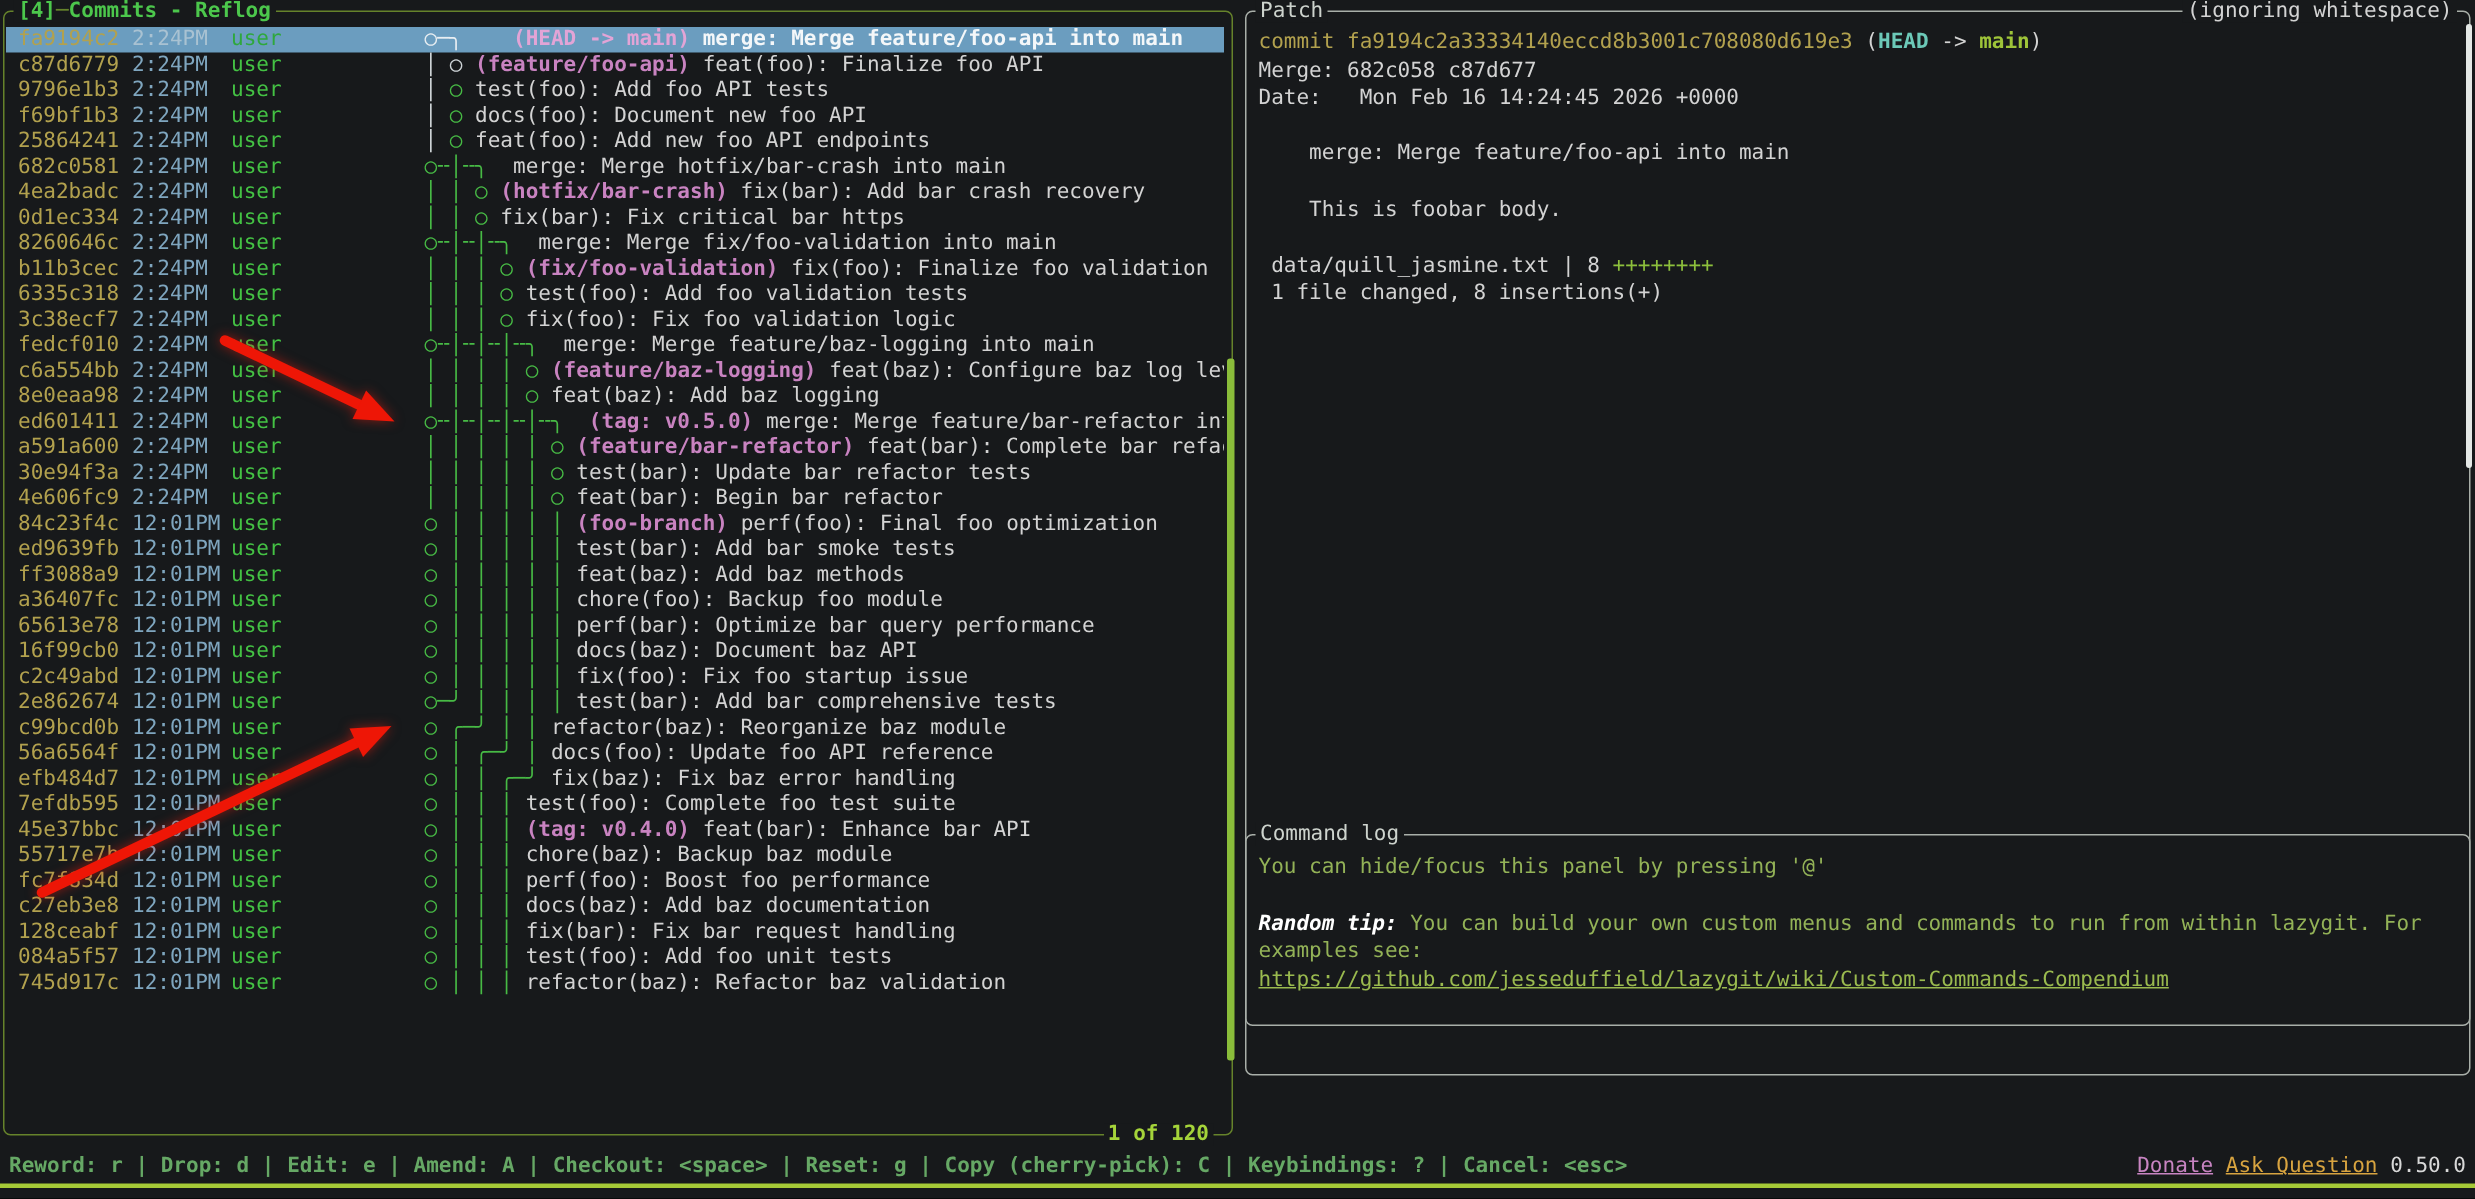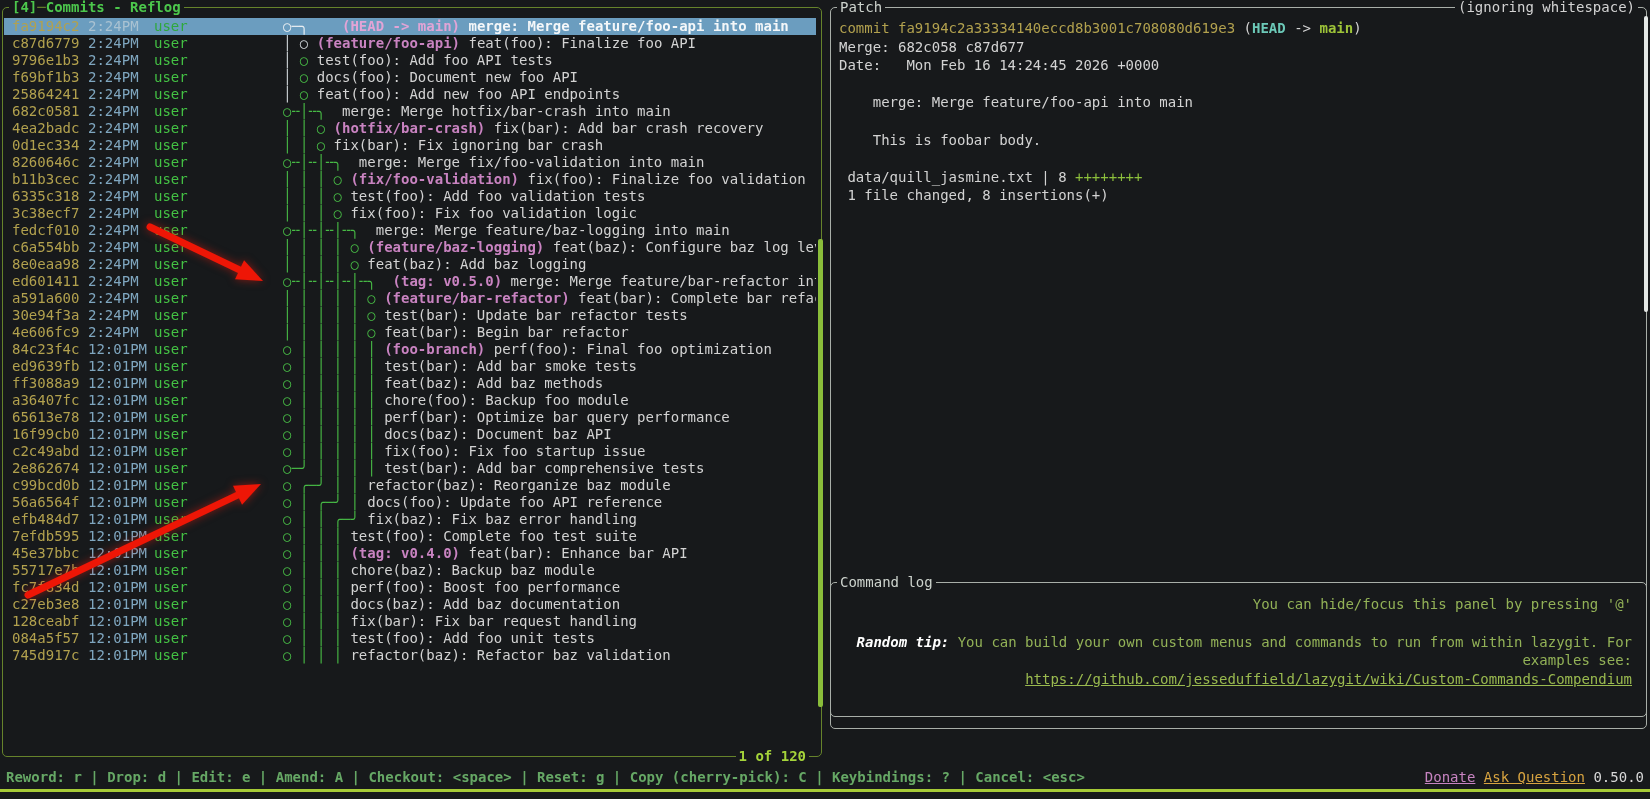--- a/index.html
+++ b/index.html
@@ -40,21 +40,21 @@
   #patch-panel .panel-title, #command-panel .panel-title{color:#cdd3cd;}
   #patch-content{position:absolute; left:8px; top:12px; right:12px;}
   .pline{height:18.6px; white-space:pre; overflow:hidden;}
   .yel{color:#b2a14e;}
   .cyn{color:#6cc9b8; font-weight:bold;}
   .grb{color:#9ec439; font-weight:bold;}
   .wht{color:#d3d3d3;}
   .pls{color:#8dc03c;}
   #patch-scrollbar{position:absolute; right:-2px; top:8px; width:4px; height:296px; background:#e4e8e6; border-radius:2px;}
 
-  #command-panel{left:830px; top:582px; width:817px; height:147px; border-color:#a9afa9;text-align:right;}
+  #command-panel{left:830px; top:556px; width:817px; height:128px; border-color:#a9afa9;}
   #command-content{position:absolute; left:8px; top:12px; right:14px; line-height:18.8px; color:#93b257;}
   .cmd-blank{height:18.8px;}
   .tip-label{color:#ffffff; font-weight:bold;font-style:italic;}
   .cmd-link{text-decoration:underline; color:#9aba4f;}
 
   
   #status-bar{position:absolute; left:6px; right:6px; top:767px; height:20px; display:flex; justify-content:space-between; align-items:center; white-space:pre;}
   #status-keys{color:#66a865;font-weight:bold;}
   #status-right{white-space:pre;}
   .donate{color:#c884c2; text-decoration:underline;}
@@ -74,21 +74,21 @@
   <div class="panel" id="commits-panel">
     <div class="panel-title"><span>[4]</span><span class="t-dash">─</span><span>Commits - Reflog</span></div>
     <div id="commit-list">
         <div class="crow sel"><span class="c-hash">fa9194c2</span><span class="c-time">2:24PM</span><span class="c-user">user</span><span class="g-w">○─╮    </span><span class="lab-head">(HEAD -&gt; main)</span><span class="c-msg"> </span><span class="c-msg">merge: Merge feature/foo-api into main</span></div>
         <div class="crow"><span class="c-hash">c87d6779</span><span class="c-time">2:24PM</span><span class="c-user">user</span><span class="g-w">│ ○ </span><span class="lab">(feature/foo-api)</span><span class="c-msg"> </span><span class="c-msg">feat(foo): Finalize foo API</span></div>
         <div class="crow"><span class="c-hash">9796e1b3</span><span class="c-time">2:24PM</span><span class="c-user">user</span><span class="g-w">│ </span><span class="g-g">○ </span><span class="c-msg">test(foo): Add foo API tests</span></div>
         <div class="crow"><span class="c-hash">f69bf1b3</span><span class="c-time">2:24PM</span><span class="c-user">user</span><span class="g-w">│ </span><span class="g-g">○ </span><span class="c-msg">docs(foo): Document new foo API</span></div>
         <div class="crow"><span class="c-hash">25864241</span><span class="c-time">2:24PM</span><span class="c-user">user</span><span class="g-w">│ </span><span class="g-g">○ </span><span class="c-msg">feat(foo): Add new foo API endpoints</span></div>
         <div class="crow"><span class="c-hash">682c0581</span><span class="c-time">2:24PM</span><span class="c-user">user</span><span class="g-g">○╌│╌╮  </span><span class="c-msg">merge: Merge hotfix/bar-crash into main</span></div>
         <div class="crow"><span class="c-hash">4ea2badc</span><span class="c-time">2:24PM</span><span class="c-user">user</span><span class="g-g">│ │ ○ </span><span class="lab">(hotfix/bar-crash)</span><span class="c-msg"> </span><span class="c-msg">fix(bar): Add bar crash recovery</span></div>
-        <div class="crow"><span class="c-hash">0d1ec334</span><span class="c-time">2:24PM</span><span class="c-user">user</span><span class="g-g">│ │ ○ </span><span class="c-msg">fix(bar): Fix ignoring bar crash</span></div>
+        <div class="crow"><span class="c-hash">0d1ec334</span><span class="c-time">2:24PM</span><span class="c-user">user</span><span class="g-g">│ │ ○ </span><span class="c-msg">fix(bar): Fix critical bar https</span></div>
         <div class="crow"><span class="c-hash">8260646c</span><span class="c-time">2:24PM</span><span class="c-user">user</span><span class="g-g">○╌│╌│╌╮  </span><span class="c-msg">merge: Merge fix/foo-validation into main</span></div>
         <div class="crow"><span class="c-hash">b11b3cec</span><span class="c-time">2:24PM</span><span class="c-user">user</span><span class="g-g">│ │ │ ○ </span><span class="lab">(fix/foo-validation)</span><span class="c-msg"> </span><span class="c-msg">fix(foo): Finalize foo validation</span></div>
         <div class="crow"><span class="c-hash">6335c318</span><span class="c-time">2:24PM</span><span class="c-user">user</span><span class="g-g">│ │ │ ○ </span><span class="c-msg">test(foo): Add foo validation tests</span></div>
         <div class="crow"><span class="c-hash">3c38ecf7</span><span class="c-time">2:24PM</span><span class="c-user">user</span><span class="g-g">│ │ │ ○ </span><span class="c-msg">fix(foo): Fix foo validation logic</span></div>
         <div class="crow"><span class="c-hash">fedcf010</span><span class="c-time">2:24PM</span><span class="c-user">user</span><span class="g-g">○╌│╌│╌│╌╮  </span><span class="c-msg">merge: Merge feature/baz-logging into main</span></div>
         <div class="crow"><span class="c-hash">c6a554bb</span><span class="c-time">2:24PM</span><span class="c-user">user</span><span class="g-g">│ │ │ │ ○ </span><span class="lab">(feature/baz-logging)</span><span class="c-msg"> </span><span class="c-msg">feat(baz): Configure baz log levels</span></div>
         <div class="crow"><span class="c-hash">8e0eaa98</span><span class="c-time">2:24PM</span><span class="c-user">user</span><span class="g-g">│ │ │ │ ○ </span><span class="c-msg">feat(baz): Add baz logging</span></div>
         <div class="crow"><span class="c-hash">ed601411</span><span class="c-time">2:24PM</span><span class="c-user">user</span><span class="g-g">○╌│╌│╌│╌│╌╮  </span><span class="lab">(tag: v0.5.0)</span><span class="c-msg"> </span><span class="c-msg">merge: Merge feature/bar-refactor into main</span></div>
         <div class="crow"><span class="c-hash">a591a600</span><span class="c-time">2:24PM</span><span class="c-user">user</span><span class="g-g">│ │ │ │ │ ○ </span><span class="lab">(feature/bar-refactor)</span><span class="c-msg"> </span><span class="c-msg">feat(bar): Complete bar refactor</span></div>
         <div class="crow"><span class="c-hash">30e94f3a</span><span class="c-time">2:24PM</span><span class="c-user">user</span><span class="g-g">│ │ │ │ │ ○ </span><span class="c-msg">test(bar): Update bar refactor tests</span></div>

